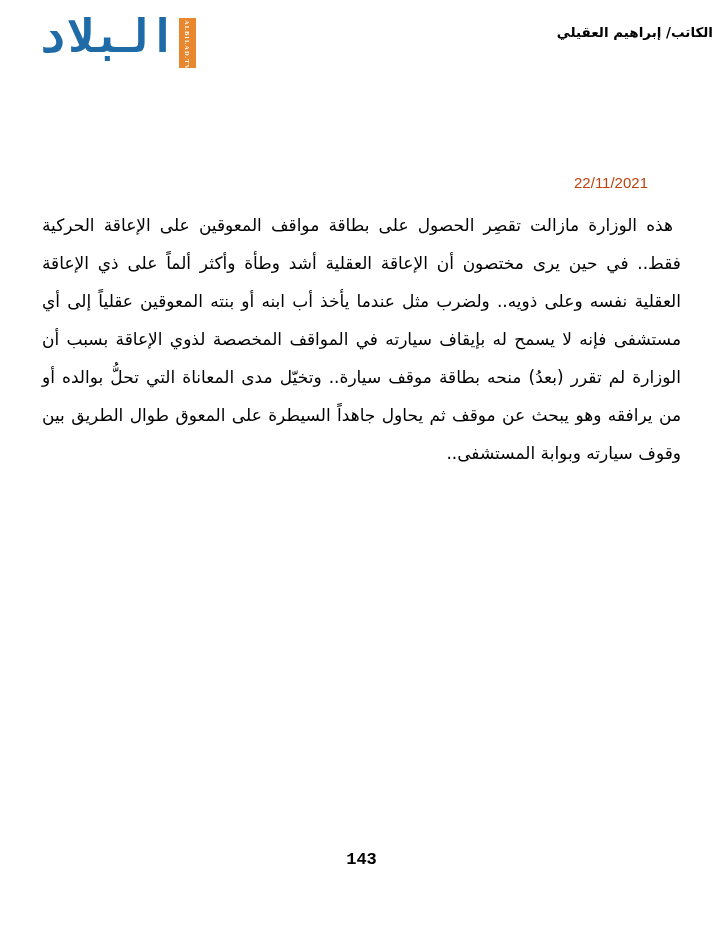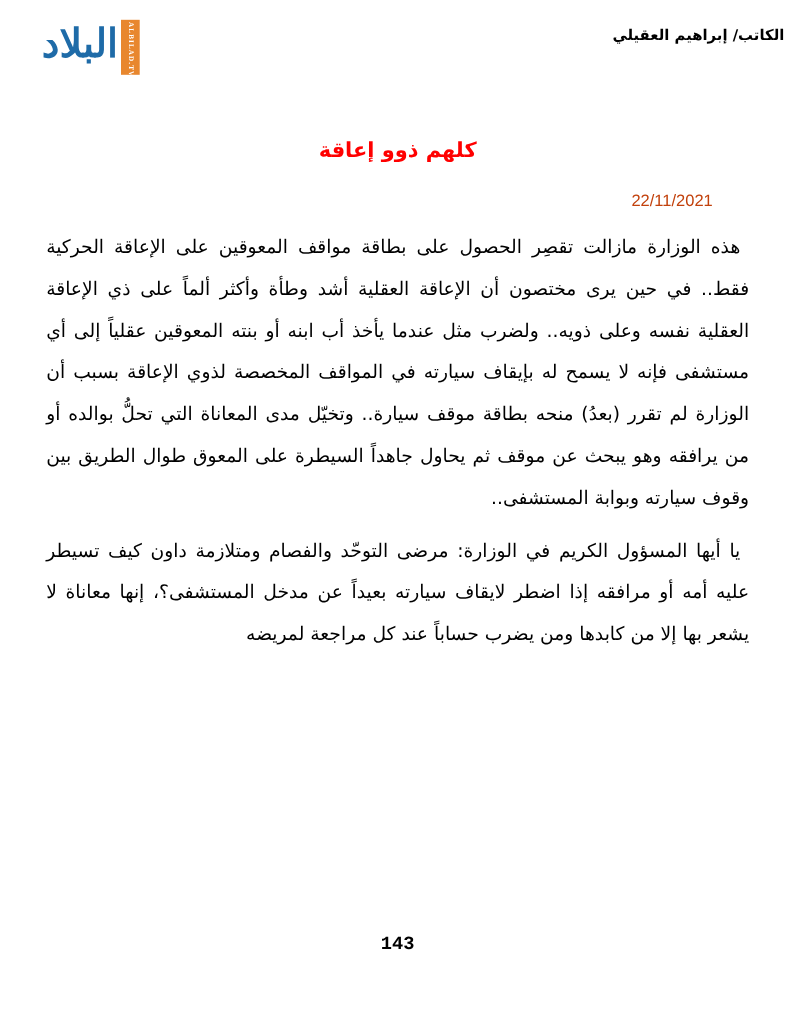--- a/index.html
+++ b/index.html
@@ -15,23 +15,23 @@
   
   .logo {
     position: absolute;
     top: 8px;
     left: 38px;
     display: flex;
     align-items: flex-start;
     direction: ltr;
   }
   .logo-ar {
-    font-family: Liberation Serif, serif;
+    font-family: Liberation Mono, monospace;
     font-weight: bold;
-    font-size: 36px;
+    font-size: 46px;
     line-height: 64px;
     color: #1e6ba8;
     letter-spacing: -1px;
   }
   .logo-banner {
     display: block;
     background: #e8872e;
     width: 17px;
     height: 50px;
     margin-left: 3px;
@@ -122,24 +122,22 @@
   <div class="header">
     <div class="logo">
       <span class="logo-ar">البلاد</span>
       <span class="logo-banner">
         <span class="logo-banner-text">ALBILAD.TV</span>
       </span>
     </div>
     <div class="author">الكاتب/ إبراهيم العقيلي</div>
   </div>
 
-  <h1 class="title">كلهم ذوو إعاقة</h1>
 
   <div class="date">22/11/2021</div>
 
   <div class="content">
     <p>هذه الوزارة مازالت تقصِر الحصول على بطاقة مواقف المعوقين على الإعاقة الحركية فقط.. في حين يرى مختصون أن الإعاقة العقلية أشد وطأة وأكثر ألماً على ذي الإعاقة العقلية نفسه وعلى ذويه.. ولضرب مثل عندما يأخذ أب ابنه أو بنته المعوقين عقلياً إلى أي مستشفى فإنه لا يسمح له بإيقاف سيارته في المواقف المخصصة لذوي الإعاقة بسبب أن الوزارة لم تقرر (بعدُ) منحه بطاقة موقف سيارة.. وتخيّل مدى المعاناة التي تحلُّ بوالده أو من يرافقه وهو يبحث عن موقف ثم يحاول جاهداً السيطرة على المعوق طوال الطريق بين وقوف سيارته وبوابة المستشفى..</p>
-    <p>يا أيها المسؤول الكريم في الوزارة: مرضى التوحّد والفصام ومتلازمة داون كيف تسيطر عليه أمه أو مرافقه إذا اضطر لايقاف سيارته بعيداً عن مدخل المستشفى؟، إنها معاناة لا يشعر بها إلا من كابدها ومن يضرب حساباً عند كل مراجعة لمريضه</p>
   </div>
 
   <div class="page-number">143</div>
 
 </div>
 
 </body></html>

